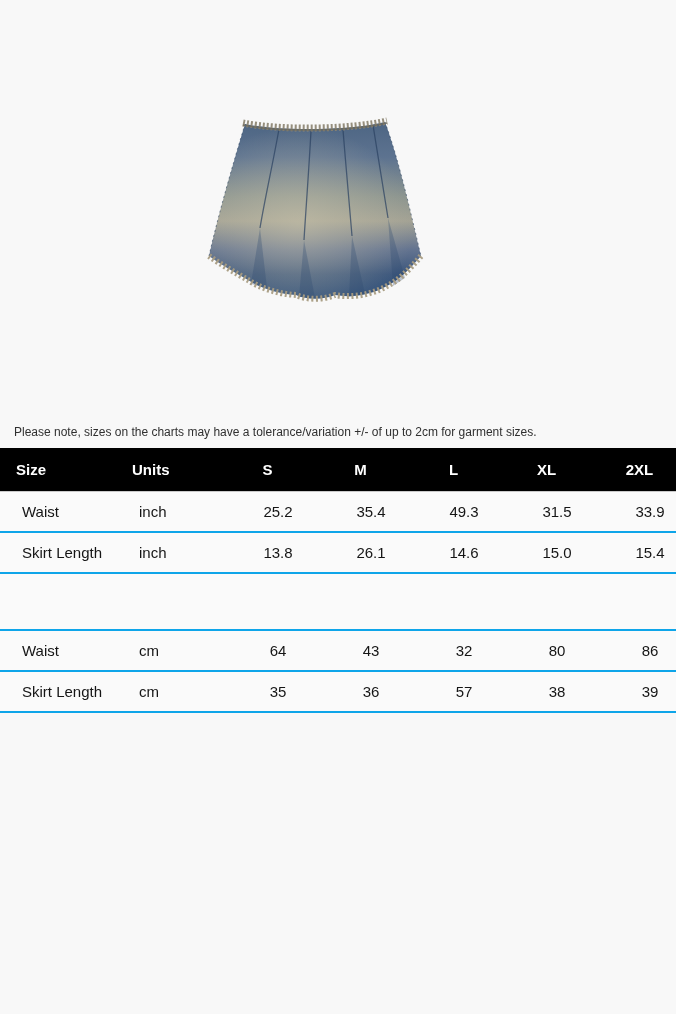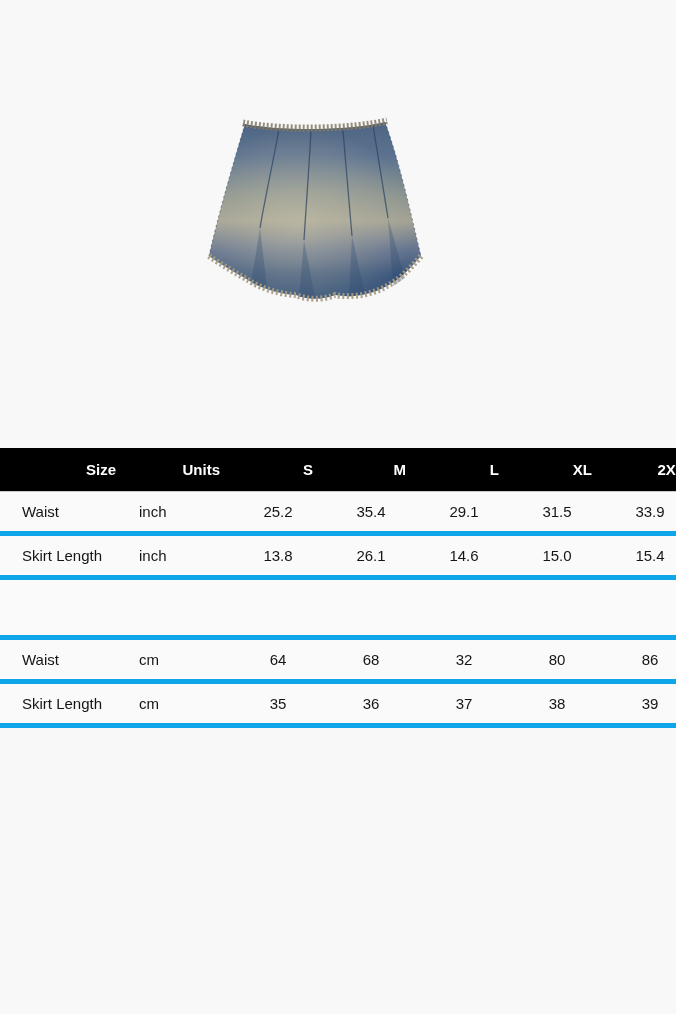--- a/index.html
+++ b/index.html
@@ -35,25 +35,24 @@
     table-layout: fixed;
     font-size: 15px;
     color: #151515;
   }
   table.size-chart thead th {
     background: #000000;
     color: #ffffff;
     font-weight: bold;
     height: 41px;
     font-size: 15px;
-    text-align: right;
   }
   table.size-chart tbody td {
     background: #fafafa;
-    border-bottom: 5px solid #0ea5e9;
+    border-bottom: 2px solid #0ea5e9;
     height: 37px;
     padding-left: 22px;
   }
   table.size-chart tbody tr:first-child td { border-top: 1px solid #c9c9c9; }
   table.size-chart tbody tr.spacer td { height: 53px; }
   .c1 { text-align: left; padding-left: 16px; }
   .c2 { text-align: left; padding-left: 15px; }
   .cn { text-align: center; }
 </style>
 </head>
@@ -115,20 +114,21 @@
       <path d="M182 14 C196 52 208 106 218 148"></path>
     </g>
 
     <path d="M40 15 C80 23 150 21 184 13" fill="none" stroke="#8f8876" stroke-width="7" stroke-dasharray="2 2" opacity="0.95"></path>
     <path d="M40 17 C80 25 150 23 184 15" fill="none" stroke="#6e6a5c" stroke-width="1.5" opacity="0.8"></path>
 
     <path d="M6 148 C17 156 33 165 45 172 C57 180 75 186 93 187 C104 192 120 192 132 187
              C149 190 168 187 184 178 C196 172 206 162 218 148" fill="none" stroke="#a89c82" stroke-width="6" stroke-dasharray="2 2.5" opacity="0.95"></path>
   </svg>
 
+  <div class="note">Please note, sizes on the charts may have a tolerance/variation +/- of up to 2cm for garment sizes.</div>
 
   <table class="size-chart">
     <colgroup>
       <col style="width:117px">
         <col style="width:104px">
       <col style="width:93px">
         <col style="width:93px">
         <col style="width:93px">
       <col style="width:93px">
         <col style="width:93px">
@@ -143,21 +143,21 @@
         <th class="cn">XL</th>
         <th class="cn">2XL</th>
       </tr>
     </thead>
     <tbody>
       <tr>
         <td class="c1">Waist</td>
         <td class="c2">inch</td>
         <td class="cn">25.2</td>
         <td class="cn">35.4</td>
-        <td class="cn">29.1</td>
+        <td class="cn">49.3</td>
         <td class="cn">31.5</td>
         <td class="cn">33.9</td>
       </tr>
       <tr>
         <td class="c1">Skirt Length</td>
         <td class="c2">inch</td>
         <td class="cn">13.8</td>
         <td class="cn">26.1</td>
         <td class="cn">14.6</td>
         <td class="cn">15.0</td>
@@ -169,29 +169,29 @@
         <td class="cn"></td>
         <td class="cn"></td>
         <td class="cn"></td>
         <td class="cn"></td>
         <td class="cn"></td>
       </tr>
       <tr>
         <td class="c1">Waist</td>
         <td class="c2">cm</td>
         <td class="cn">64</td>
-        <td class="cn">68</td>
+        <td class="cn">43</td>
         <td class="cn">32</td>
         <td class="cn">80</td>
         <td class="cn">86</td>
       </tr>
       <tr>
         <td class="c1">Skirt Length</td>
         <td class="c2">cm</td>
         <td class="cn">35</td>
         <td class="cn">36</td>
-        <td class="cn">37</td>
+        <td class="cn">57</td>
         <td class="cn">38</td>
         <td class="cn">39</td>
       </tr>
     </tbody>
   </table>
 </div>
 
 </body></html>

